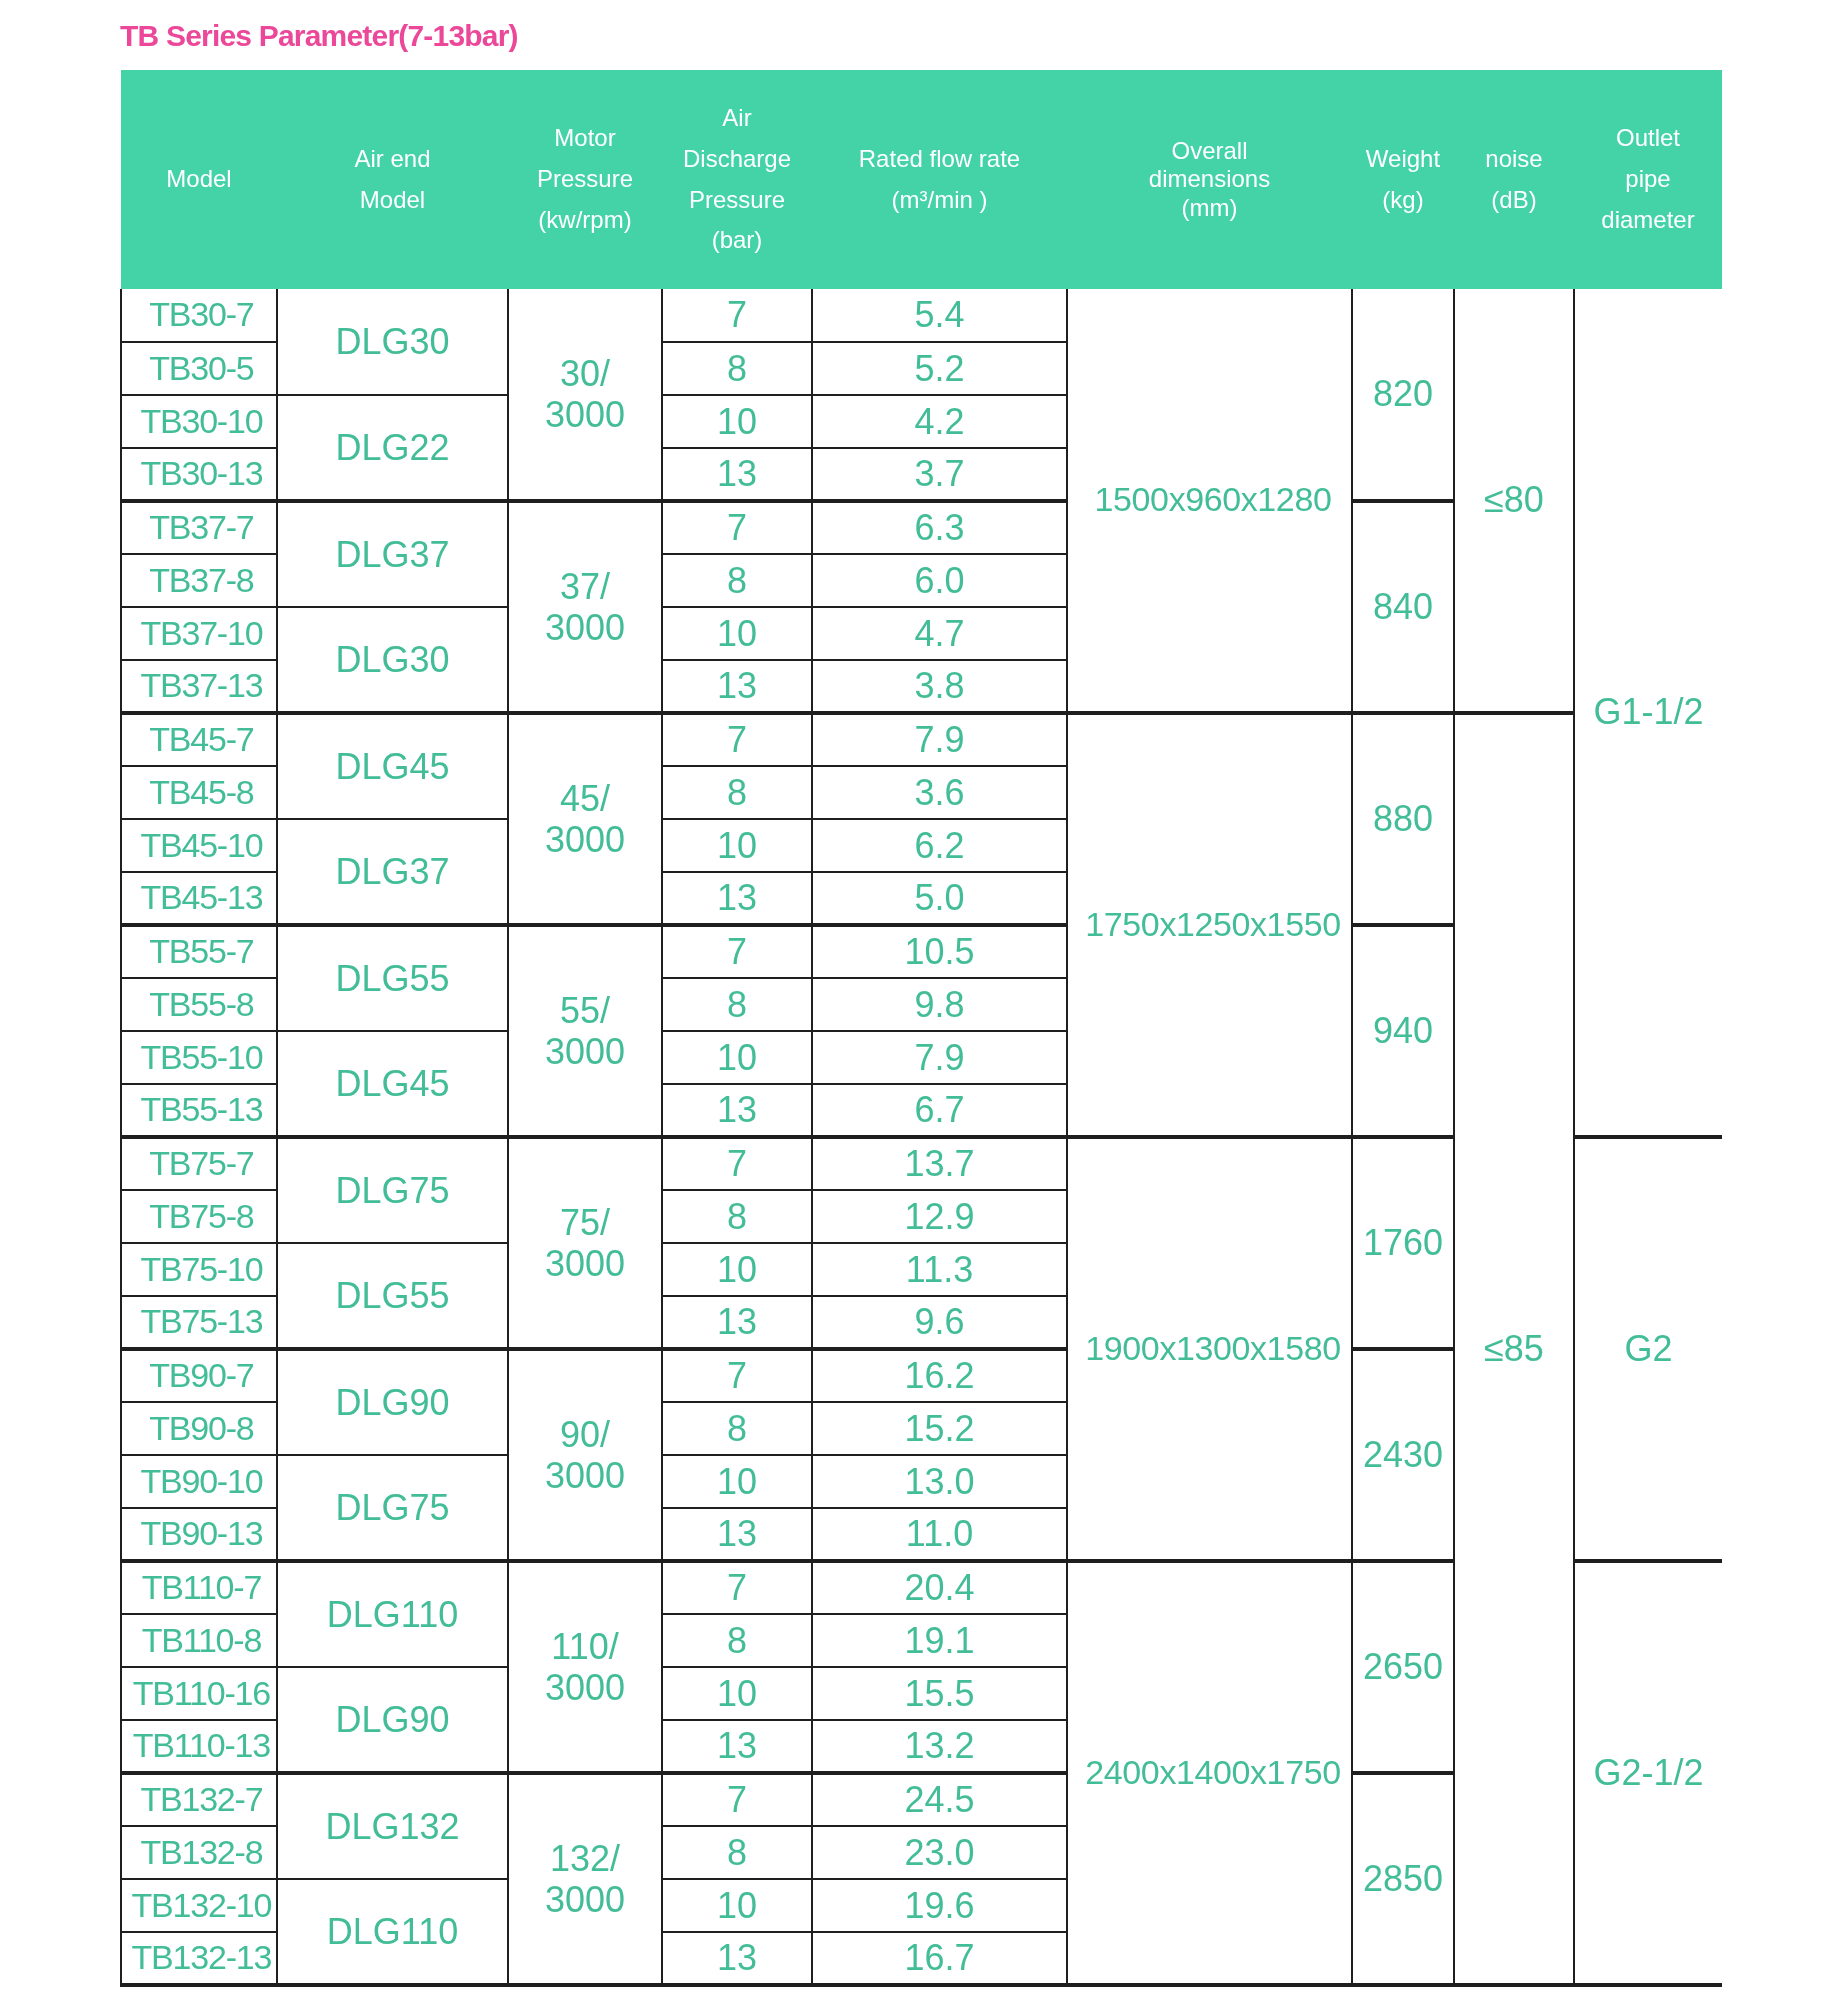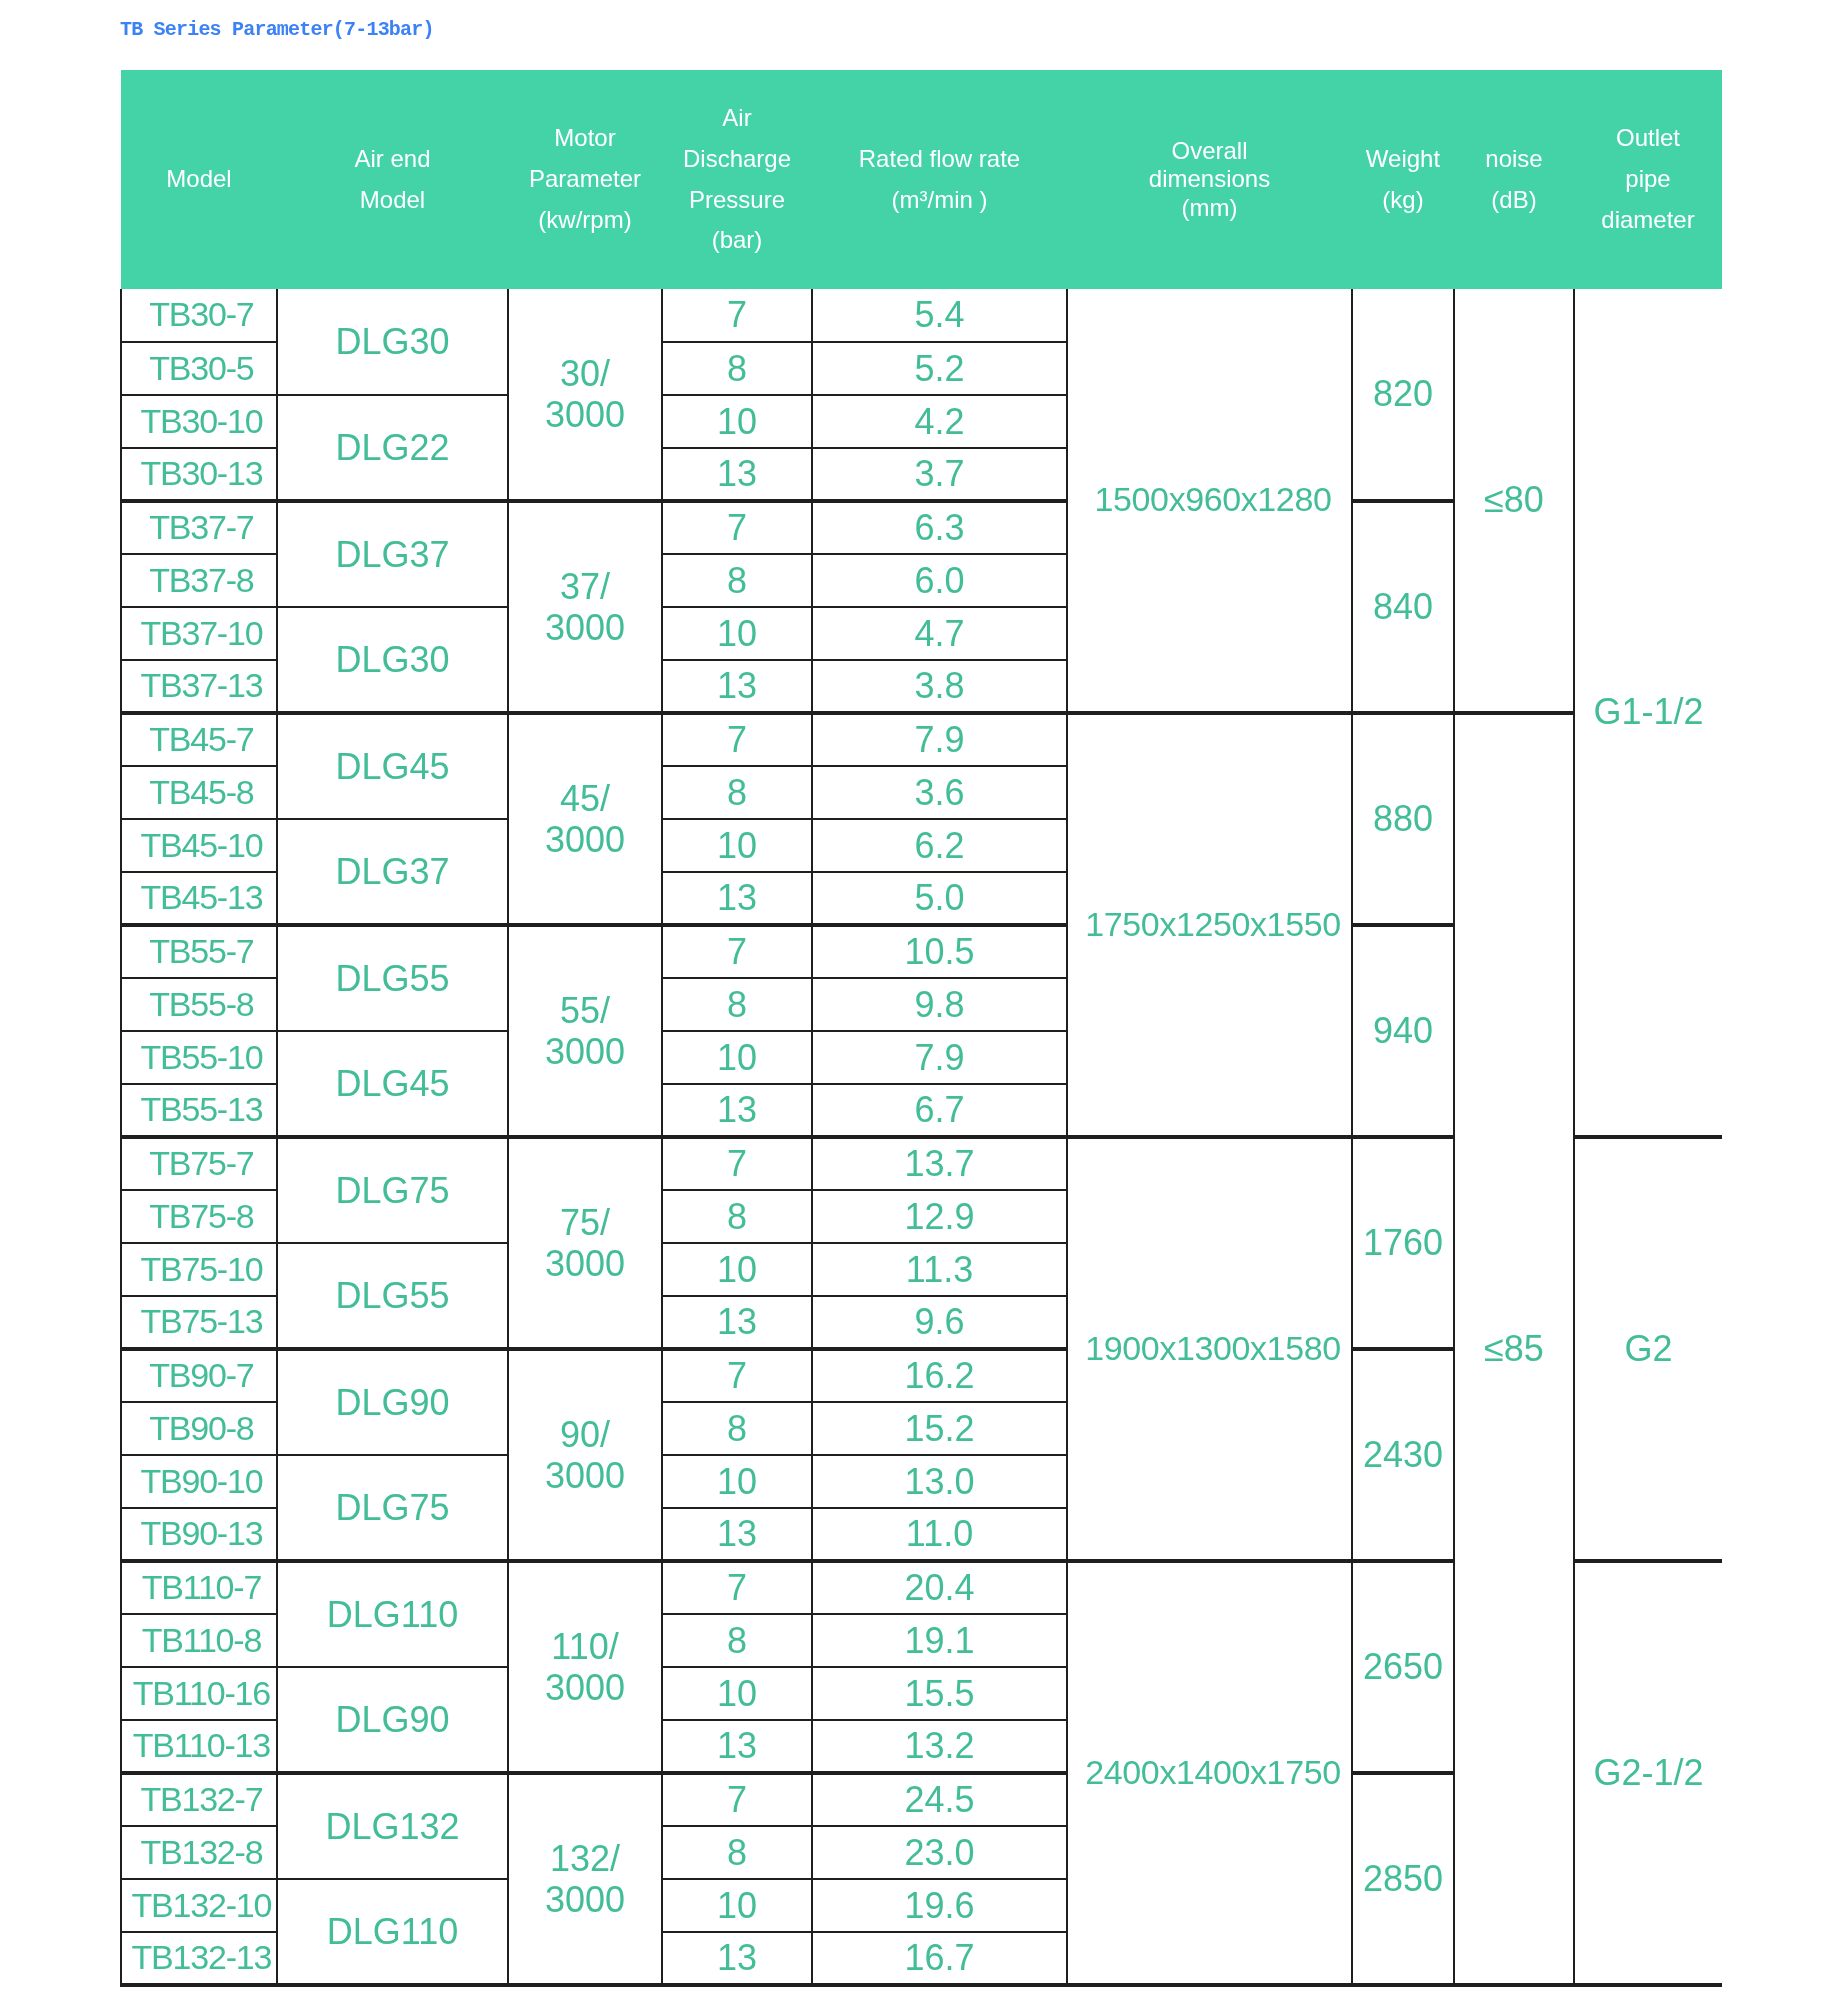--- a/index.html
+++ b/index.html
@@ -5,24 +5,23 @@
   html,body { margin:0; padding:0; }
   body {
     width:1836px; height:2009px;
     background:#ffffff;
     position:relative;
     font-family:"Liberation Sans","DejaVu Sans",sans-serif;
     overflow:hidden;
   }
   .page-title {
     position:absolute; left:120px; top:19px;
-    font-size:20px; font-weight:bold; letter-spacing:-0.8px;
-    color:#3b82f6; line-height:1.1;
+    font-size:30px; font-weight:bold; letter-spacing:-0.8px;
+    color:#ec4899; line-height:1.1;
     white-space:nowrap;
-    font-family:Liberation Mono, monospace;
   }
   table.spec {
     position:absolute; left:120px; top:70px;
     width:1600px;
     border-collapse:collapse;
     table-layout:fixed;
   }
   thead tr { height:219px; }
   th {
     background:#44d3a7;
@@ -75,21 +74,21 @@
     <col style="width:102px">
       <col style="width:120px">
       <col style="width:148px">
   </colgroup>
   <thead>
     <tr>
       <th>Model</th>
       <th>Air end
 Model</th>
       <th>Motor
-Parameter
+Pressure
 (kw/rpm)</th>
       <th>Air
 Discharge
 Pressure
 (bar)</th>
       <th>Rated flow rate
 (m³/min )</th>
       <th class="tight">Overall
 dimensions
 (mm)</th>

